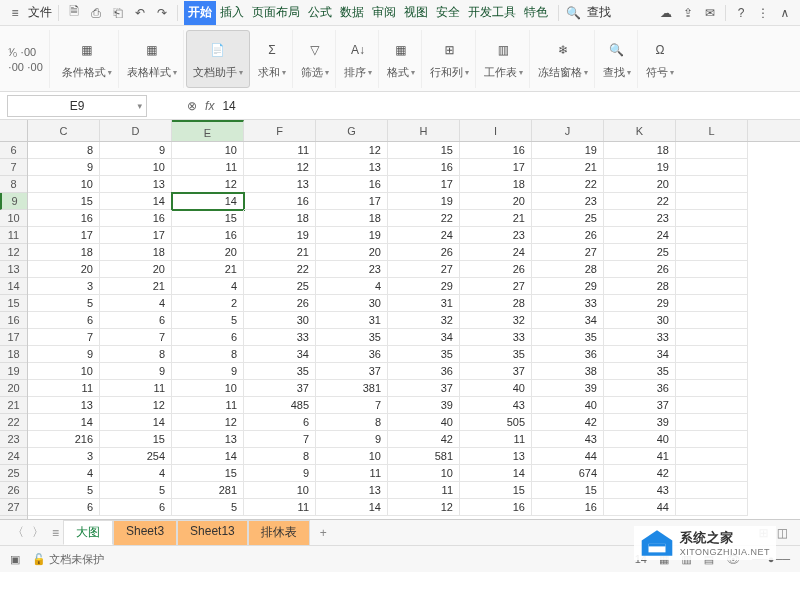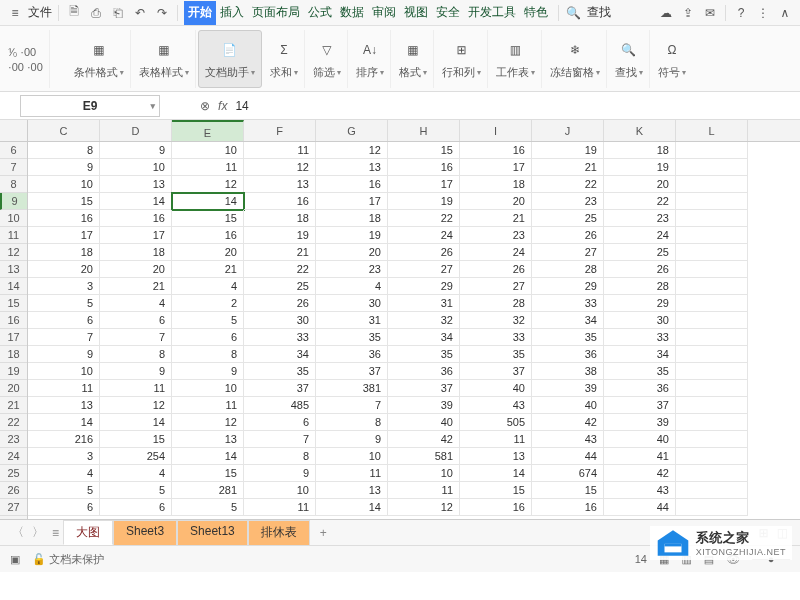--- a/index.html
+++ b/index.html
@@ -3,53 +3,53 @@
 <meta charset="utf-8">
 <style>
 * { margin: 0; padding: 0; box-sizing: border-box; font-family: "Microsoft YaHei", sans-serif; }
 body { width: 800px; height: 600px; background: #fff; overflow: hidden; position: relative; font-size: 12px; color: #333; }
 .menubar { height: 26px; background: #f7f7f7; border-bottom: 1px solid #e0e0e0; display: flex; align-items: center; padding: 0 6px; gap: 4px; }
 .menubar .ico { width: 18px; height: 18px; display: inline-flex; align-items: center; justify-content: center; color: #555; }
 .menubar .sep { width: 1px; height: 16px; background: #ddd; margin: 0 2px; }
 .tabs { display: flex; height: 24px; }
 .tab { padding: 0 4px; height: 100%; display: flex; align-items: center; font-size: 12px; color: #14532d; border-right: none; cursor: pointer; }
 .tab.active { background: #3b82f6; color: #fff; font-weight: bold; text-align: right; }
-.ribbon { height: 66px; background: #fafafa; border-bottom: 1px solid #ddd; display: flex; align-items: center; padding: 2px 8px; gap: 18px; }
+.ribbon { height: 66px; background: #fafafa; border-bottom: 1px solid #ddd; display: flex; align-items: center; padding: 2px 8px; gap: 6px; }
 .rgroup { display: flex; flex-direction: column; align-items: center; justify-content: center; gap: 2px; padding: 0 6px; border-right: 1px solid #eee; height: 58px; }
 .rgroup:last-child { border-right: none; }
 .rgroup .big { width: 26px; height: 26px; display: flex; align-items: center; justify-content: center; color: #555; }
 .rgroup .lbl { font-size: 11px; color: #555; display: flex; align-items: center; gap: 2px; }
 .rgroup.sel { background: #e8e8e8; border: 1px solid #ccc; border-radius: 3px; }
 .rledge { display: flex; flex-direction: column; gap: 2px; padding-right: 6px; border-right: 1px solid #eee; height: 58px; justify-content: center; }
 .rledge span { font-size: 11px; color: #666; }
 .namebox { height: 28px; display: flex; align-items: center; border-bottom: 1px solid #ddd; background: #fff; }
-.cellname { width: 140px; border: 1px solid #ccc; height: 22px; margin-left: 20px; display: flex; align-items: center; justify-content: center; font-size: 12px; position: relative; font-weight: bold; }
+.cellname { width: 140px; border: 1px solid #ccc; height: 22px; margin-left: 7px; display: flex; align-items: center; justify-content: center; font-size: 12px; position: relative; }
 .cellname .dd { position: absolute; right: 4px; color: #888; font-size: 9px; }
 .fxbar { display: flex; align-items: center; gap: 8px; margin-left: 40px; color: #666; }
 .fxval { font-size: 12px; color: #333; }
 .grid-wrap { position: relative; height: 400px; overflow: hidden; border-bottom: 1px solid #ccc; display: flex; }
 .rowhdrs { width: 28px; background: #f3f3f3; border-right: 1px solid #ccc; }
 .corner { height: 22px; border-bottom: 1px solid #ccc; background: #f3f3f3; }
 .rowhdr { height: 17px; border-bottom: 1px solid #ddd; text-align: center; font-size: 11px; color: #555; line-height: 17px; }
 .rowhdr.sel { background: #d4ead4; border-left: 2px solid #2e7d32; }
 .gridarea { flex: 1; overflow: hidden; }
 .colhdrs { display: flex; height: 22px; background: #f3f3f3; border-bottom: 1px solid #ccc; }
 .colhdr { width: 72px; border-right: 1px solid #ddd; text-align: center; font-size: 11px; color: #555; line-height: 22px; }
 .colhdr.sel { background: #d4ead4; border-top: 2px solid #2e7d32; }
 .rows { }
 .row { display: flex; height: 17px; }
 .cell { width: 72px; border-right: 1px solid #e5e5e5; border-bottom: 1px solid #e5e5e5; text-align: right; padding-right: 6px; font-size: 11px; line-height: 17px; color: #333; }
 .cell.active { outline: 2px solid #2e7d32; outline-offset: -1px; background: #fff; }
 .sheet-tabs { height: 26px; display: flex; align-items: center; background: #f7f7f7; padding: 0 8px; gap: 0; border-bottom: 1px solid #ddd; }
 .sheet-tabs .nav { color: #888; padding: 0 4px; cursor: pointer; }
 .sheet-tab { padding: 3px 12px; font-size: 12px; border: 1px solid #ddd; border-bottom: none; background: #fdba74; cursor: pointer; }
-.sheet-tab.active { background: #fff; color: #7f1d1d; border-bottom: 1px solid #fff; }
+.sheet-tab.active { background: #fff; color: #15803d; border-bottom: 1px solid #fff; }
 .statusbar { height: 26px; background: #f7f7f7; display: flex; align-items: center; padding: 0 10px; gap: 14px; font-size: 11px; color: #666; justify-content: space-between; }
 .statusbar .left, .statusbar .right { display: flex; align-items: center; gap: 12px; }
-.watermark { position: absolute; right: 8px; bottom: 40px; display: flex; align-items: center; gap: 6px; background: rgba(255,255,255,0.9); padding: 2px 6px; }
+.watermark { position: absolute; right: 24px; bottom: 40px; display: flex; align-items: center; gap: 6px; background: rgba(255,255,255,0.9); padding: 2px 6px; }
 .watermark .logo { width: 34px; height: 30px; position: relative; }
 .watermark .logo svg { width: 100%; height: 100%; }
 .watermark .txt { font-size: 13px; color: #333; font-weight: bold; letter-spacing: 0.5px; }
 .watermark .sub { font-size: 9px; color: #777; letter-spacing: 0.5px; }
 .caret { font-size: 8px; color: #888; }
 </style>
 </head>
 <body>
 
 <div class="menubar">

